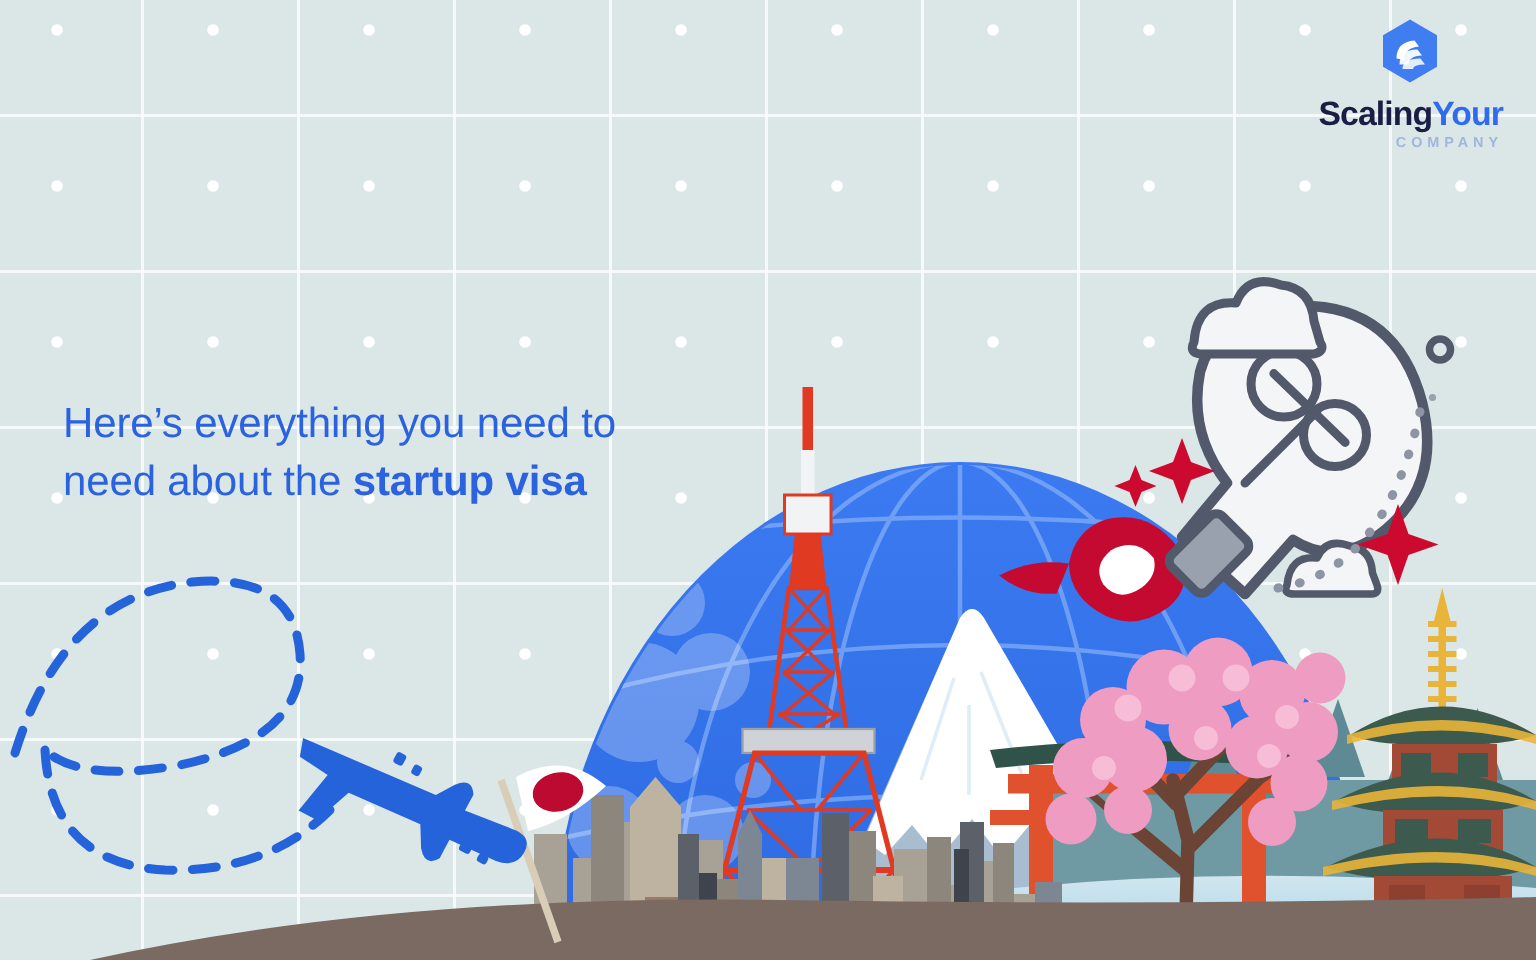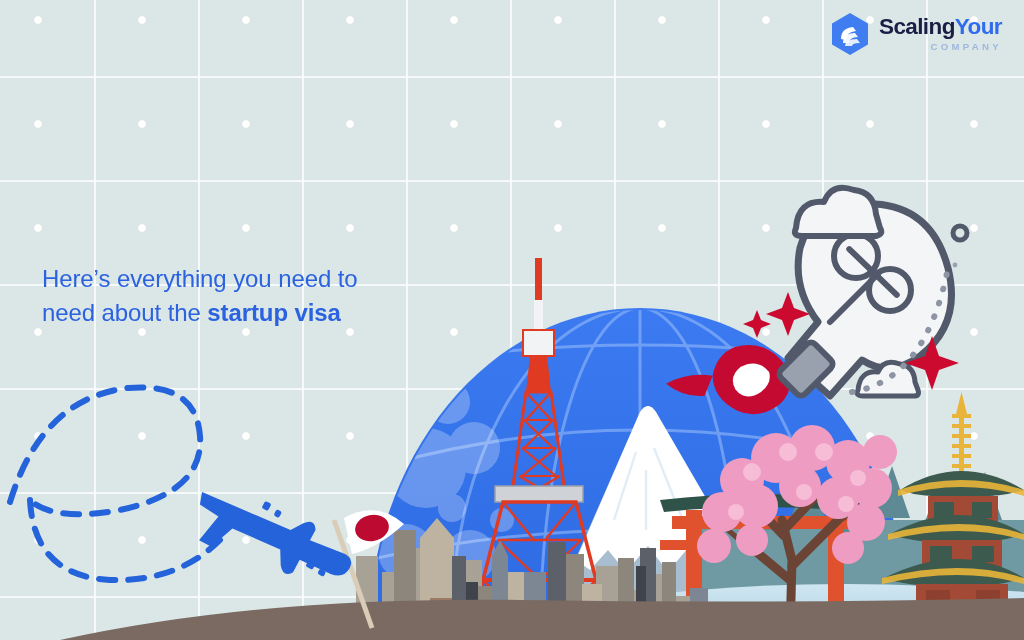--- a/index.html
+++ b/index.html
@@ -35,28 +35,28 @@
     font-weight:bold;
     font-size:76px;
     line-height:1.02;
     letter-spacing:-1.5px;
   }
   .headline .l2 { display:block; }
   .subhead {
     position:absolute; left:42px; top:262px;
     width:430px;
     color:#2b62e0;
-    font-size:24px;
+    font-size:28px;
     line-height:1.40;
     letter-spacing:-0.1px;
   }
   .subhead b { font-weight:bold; }
 
   
-  .logo { position:absolute; right:22px; top:12px; display:flex; align-items:center; gap:9px; }
+  .logo { position:absolute; right:22px; top:12px; display:flex; align-items:center; gap:9px;flex-direction:column; }
   .logo-mark { width:40px; height:44px; flex:none; }
   .logo-text { line-height:1; }
   .logo-word { font-size:22.5px; font-weight:bold; letter-spacing:-0.6px; }
   .logo-word .a { color:#1a1d44; }
   .logo-word .b { color:#2f6bec; }
   .logo-sub {
     font-size:9.6px; letter-spacing:3.3px; color:#9fb6dd;
     font-weight:bold; margin-top:3px; text-align:right; padding-left:2px;
   }
 

